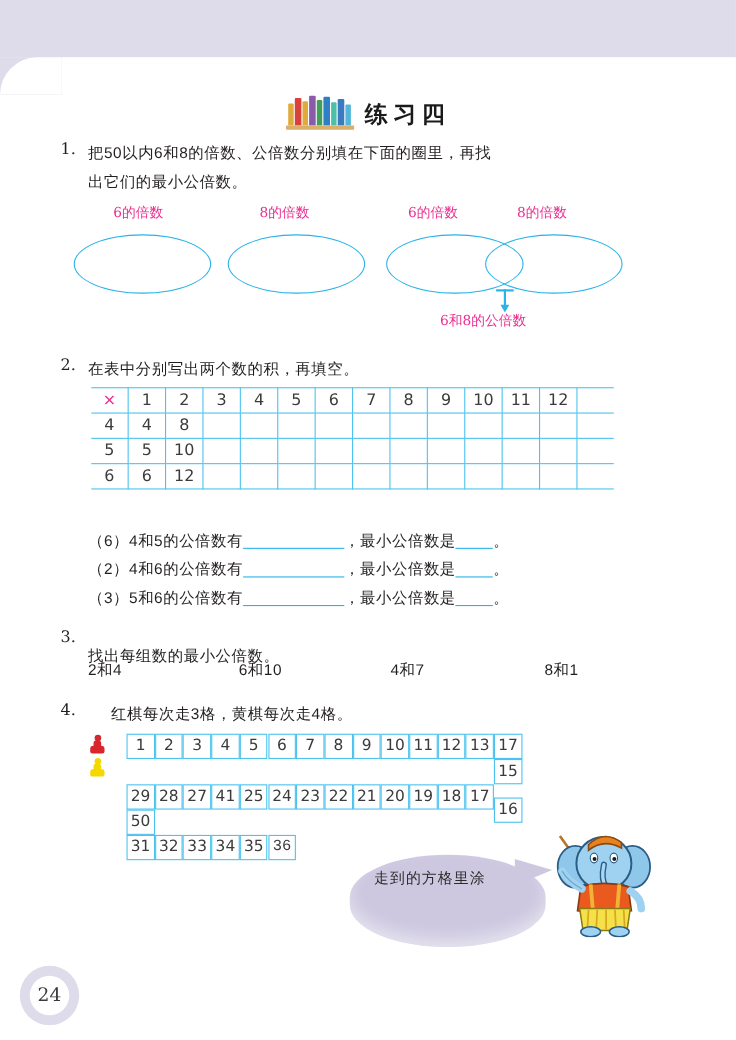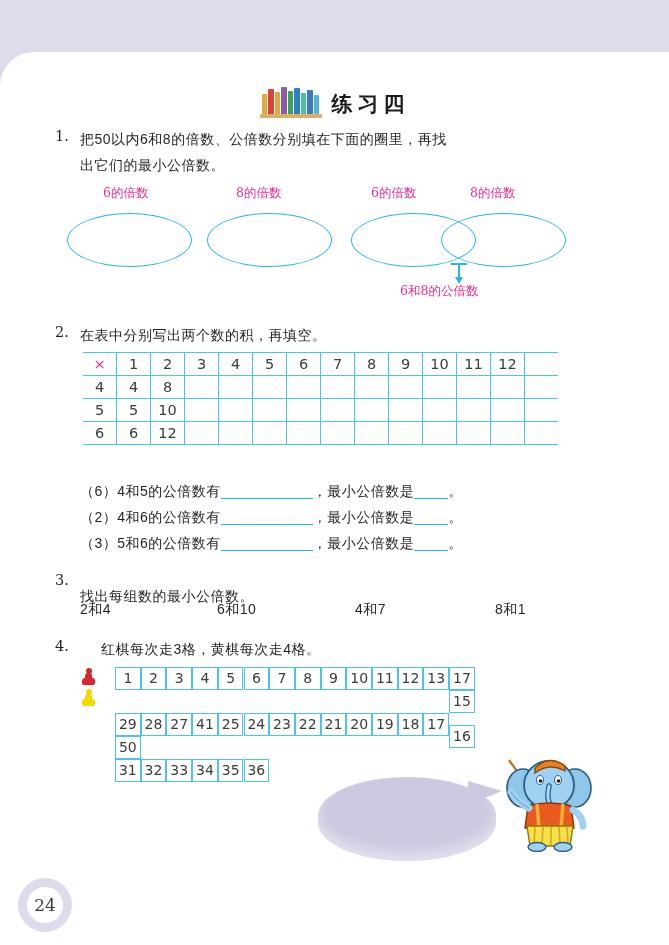--- a/index.html
+++ b/index.html
@@ -258,26 +258,27 @@
     <div class="cell" style="left: 257px; top: 46px;">19</div>
     <div class="cell" style="left: 282.7px; top: 46px;">18</div>
     <div class="cell" style="left: 308.4px; top: 46px;">17</div>
     <div class="cell" style="left: 334.1px; top: 58px;">16</div>
     <div class="cell" style="left: 0px; top: 69px;">50</div>
     <div class="cell" style="left: 0px; top: 92px;">31</div>
     <div class="cell" style="left: 25.7px; top: 92px;">32</div>
     <div class="cell" style="left: 51.4px; top: 92px;">33</div>
     <div class="cell" style="left: 77.1px; top: 92px;">34</div>
     <div class="cell" style="left: 102.8px; top: 92px;">35</div>
-    <div class="cell" style="left: 128.5px; top: 92px;">36</div>
+    <div class="cell" style="left: 128.5px; top: 92px; font-family: Liberation Mono, monospace;">36</div>
   </div>
 
 <div class="bubble" style="left:318px;top:777px;width:178px;height:84px;"></div>
 <div class="bubble-tail" style="left:468px;top:781px;"></div>
 <div class="bubble-txt" style="left:340px;top:789px;width:145px;">
+  <div>走到的方格里涂</div>
 </div>
 
 <div class="eleph" style="left:495px;top:752px;width:110px;height:100px;">
   <svg width="110" height="100" viewBox="0 0 110 100">
 
     <line x1="14" y1="8" x2="34" y2="36" stroke="#b5762e" stroke-width="2.4"></line>
 
     <ellipse cx="28" cy="36" rx="16" ry="19" fill="#8fc7ea" stroke="#2a5c86" stroke-width="1.6"></ellipse>
     <ellipse cx="80" cy="36" rx="16" ry="19" fill="#8fc7ea" stroke="#2a5c86" stroke-width="1.6"></ellipse>
 

